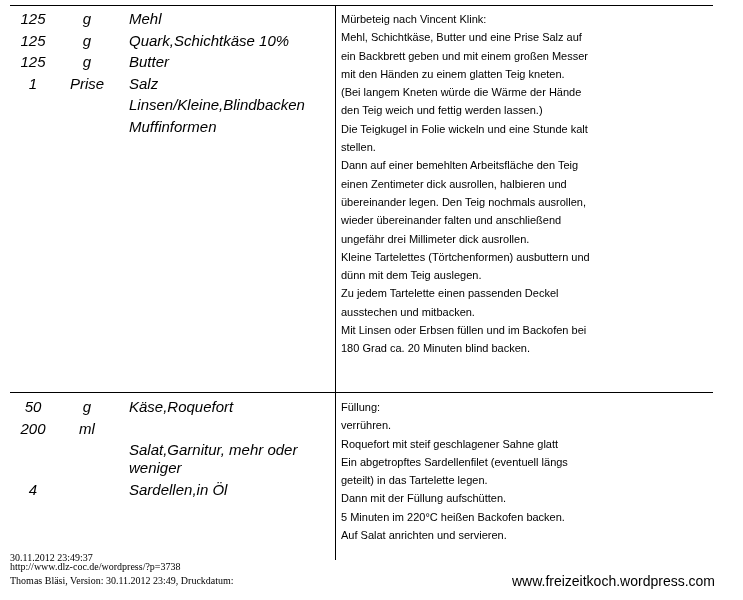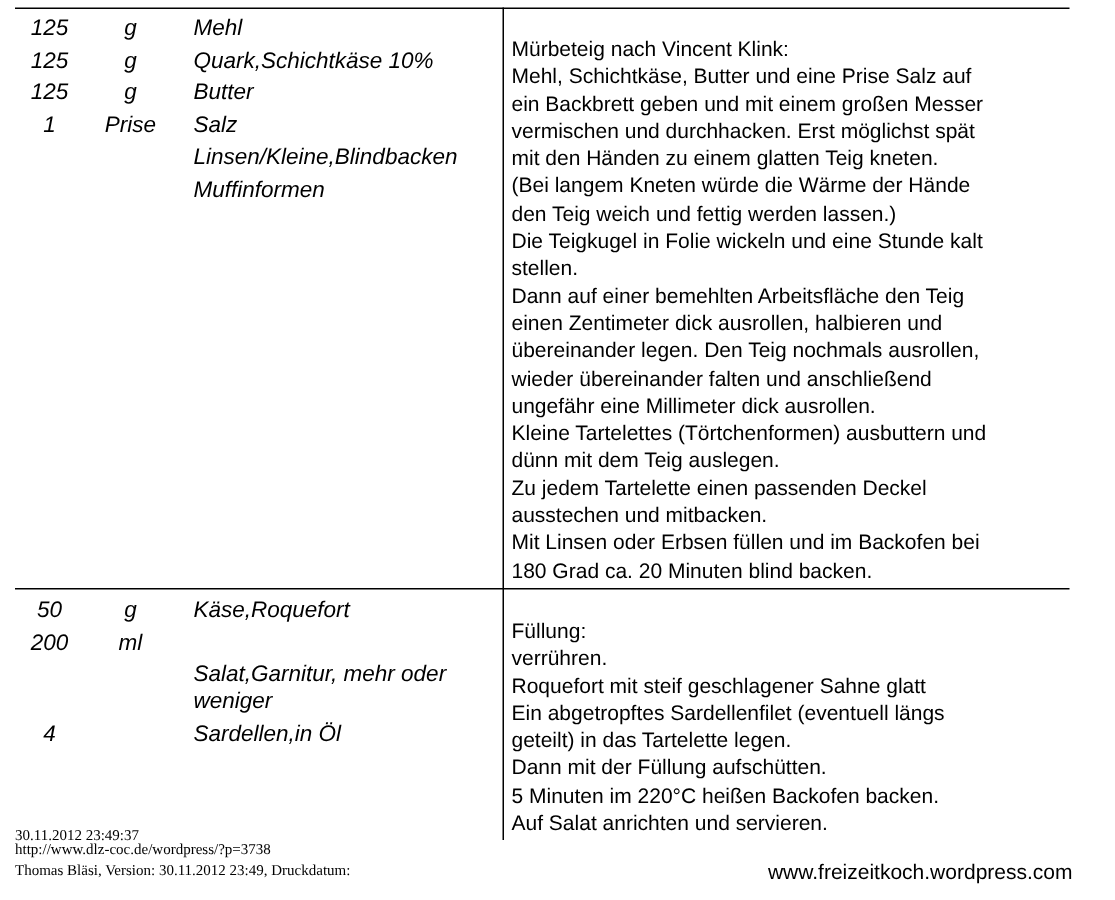--- a/index.html
+++ b/index.html
@@ -11,21 +11,21 @@
   .hline { position: absolute; height: 1px; background: #000; }
   .vline { position: absolute; width: 1px; background: #000; }
 
   .ing-block { position: absolute; left: 10px; width: 325px; }
   .ing-row { position: relative; font-size: 15px; line-height: 21.5px; min-height: 21.5px; font-style: italic; }
   .ing-qty { position: absolute; left: 0; width: 46px; text-align: center; }
   .ing-unit { position: absolute; left: 52px; width: 50px; text-align: center; }
   .ing-name { margin-left: 119px; width: 200px; line-height: 18px; padding: 2px 0 1.5px 0; }
   .ing-name.single { line-height: 21.5px; padding: 0; }
 
-  .instr { position: absolute; left: 341px; width: 372px; font-size: 14px; line-height: 18.3px; margin-top: 13px; }
+  .instr { position: absolute; left: 341px; width: 372px; font-size: 11px; line-height: 18.3px; }
   .instr div { white-space: nowrap; }
 
   .footer-left { position: absolute; left: 10px; font-size: 10px; line-height: 11.5px; white-space: nowrap; font-family: Liberation Serif, serif; }
   .footer-right { position: absolute; right: 28px; top: 576px; font-size: 14px; line-height: 11.5px; }
 </style>
 </head>
 <body>
 
 <div class="hline" style="left:10px; top:5px; width:703px;"></div>
 <div class="hline" style="left:10px; top:392px; width:703px;"></div>
@@ -61,31 +61,30 @@
     <span class="ing-qty"></span>
     <span class="ing-unit"></span>
     <div class="ing-name single">Muffinformen</div>
   </div>
 </div>
 
 <div class="instr" style="top:10px;">
   <div>Mürbeteig nach  Vincent Klink:</div>
   <div>Mehl, Schichtkäse, Butter und eine Prise Salz auf</div>
   <div>ein Backbrett geben und mit einem großen Messer</div>
-  <div>vermischen und durchhacken. Erst möglichst spät</div>
   <div>mit den Händen zu einem glatten Teig kneten.</div>
   <div>(Bei langem Kneten würde die Wärme der Hände</div>
   <div>den Teig weich und fettig werden lassen.)</div>
   <div>Die Teigkugel in Folie wickeln und eine Stunde kalt</div>
   <div>stellen.</div>
   <div>Dann auf einer bemehlten Arbeitsfläche den Teig</div>
   <div>einen Zentimeter dick ausrollen, halbieren und</div>
   <div>übereinander legen. Den Teig nochmals ausrollen,</div>
   <div>wieder übereinander falten und anschließend</div>
-  <div>ungefähr eine Millimeter dick ausrollen.</div>
+  <div>ungefähr drei Millimeter dick ausrollen.</div>
   <div>Kleine Tartelettes (Törtchenformen) ausbuttern und</div>
   <div>dünn mit dem Teig auslegen.</div>
   <div>Zu jedem Tartelette einen passenden Deckel</div>
   <div>ausstechen und mitbacken.</div>
   <div>Mit Linsen oder Erbsen füllen und im Backofen bei</div>
   <div>180 Grad ca. 20 Minuten blind backen.</div>
 </div>
 
 <div class="ing-block" style="top:396px;">
   <div class="ing-row">

